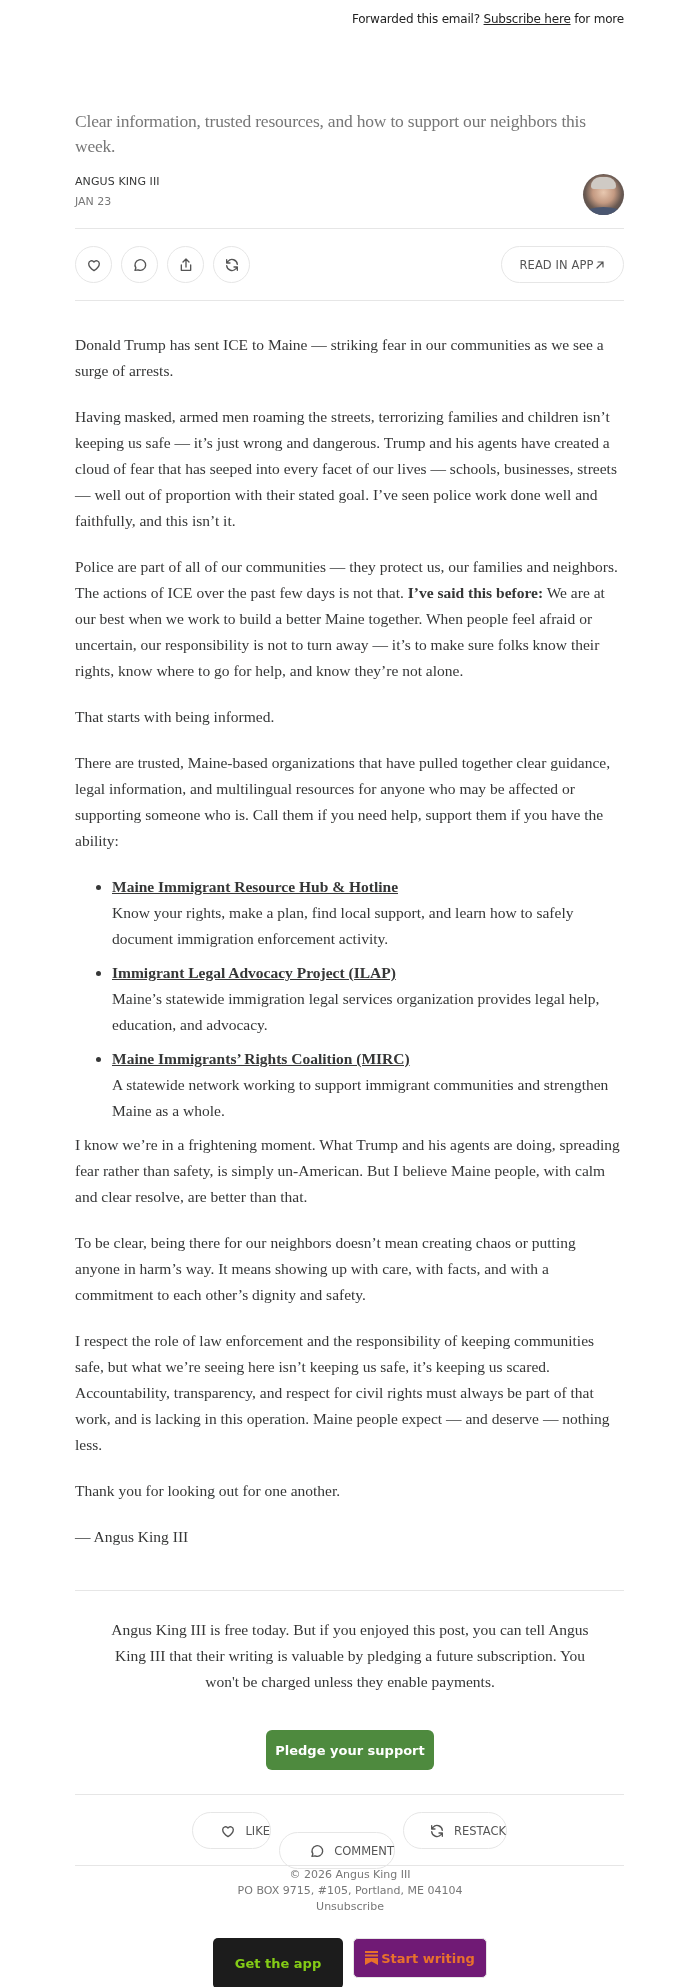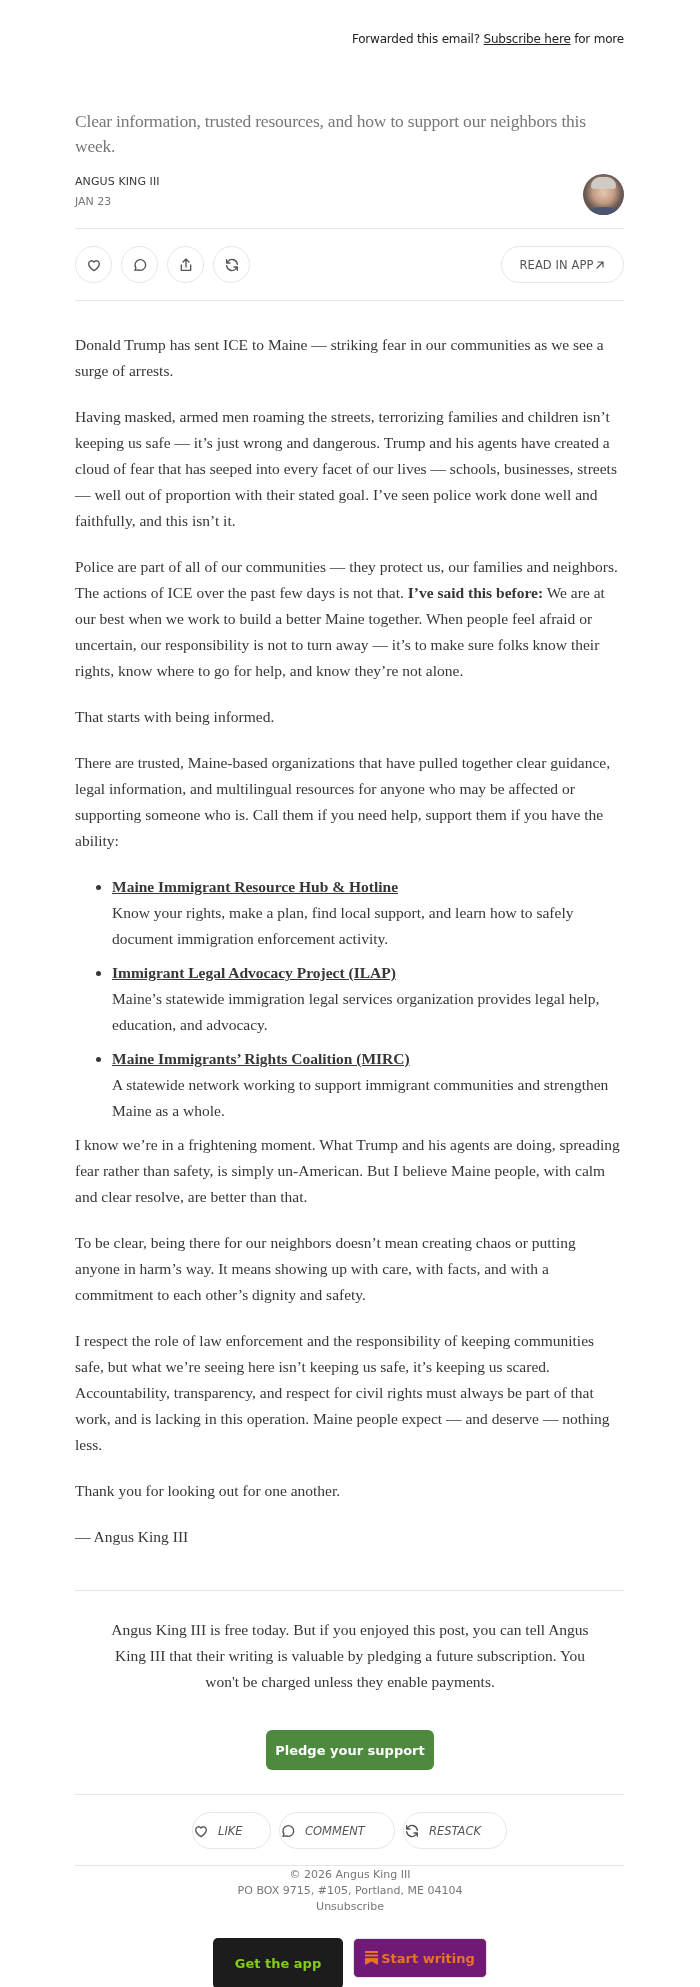--- a/index.html
+++ b/index.html
@@ -1,19 +1,19 @@
 <!DOCTYPE html>
 <html><head>
 <meta charset="utf-8">
 <style>
   * { box-sizing: border-box; margin: 0; padding: 0; }
   html, body { background: #ffffff; }
   body { width: 700px; height: 1987px; position: relative; color: #363737; font-family: "Liberation Sans", sans-serif; overflow: hidden; }
   .page { position: relative; width: 700px; height: 1987px; }
-  .fwd { position: absolute; top: 12px; right: 76px; font-size: 12px; color: #222; font-family: "DejaVu Sans", sans-serif; letter-spacing: -0.2px; margin-top: 20px; }
+  .fwd { position: absolute; top: 12px; right: 76px; font-size: 12px; color: #222; font-family: "DejaVu Sans", sans-serif; letter-spacing: -0.2px; }
   .fwd a { color: #222; text-decoration: underline; }
   .col { position: absolute; left: 75px; width: 549px; }
   .title { top: 60px; font-family: "DejaVu Sans", sans-serif; font-weight: bold; font-size: 31px; color: #363737; letter-spacing: -0.3px; line-height: 40px; }
   .subtitle { top: 109px; font-family: Liberation Serif, serif; font-size: 17.5px; color: #777; line-height: 25px; width: 520px; letter-spacing: -0.2px; }
   .author { top: 175px; font-family: "DejaVu Sans", sans-serif; font-size: 11px; color: #363737; letter-spacing: 0.1px; }
   .date { top: 195px; font-family: "DejaVu Sans", sans-serif; font-size: 11px; color: #777; }
   .avatar { position: absolute; left: 583px; top: 174px; width: 41px; height: 41px; border-radius: 50%; overflow: hidden; background: radial-gradient(circle at 50% 45%, #e8c8b0 0%, #c49a82 35%, #6a5a52 60%, #3a3d45 100%); }
   .avatar .hair { position: absolute; left: 8px; top: 3px; width: 25px; height: 12px; border-radius: 12px 12px 4px 4px; background: #cfcac4; }
   .avatar .shirt { position: absolute; left: 2px; bottom: -4px; width: 37px; height: 12px; border-radius: 50%; background: #4a5670; }
   .hr { position: absolute; left: 75px; width: 549px; height: 1px; background: #e6e6e6; }
@@ -21,21 +21,21 @@
   .iconbtn svg { width: 16px; height: 16px; }
   .readapp { position: absolute; left: 501px; top: 246px; width: 123px; height: 37px; border: 1px solid #e6e6e6; border-radius: 19px; display: flex; align-items: center; justify-content: center; font-family: "DejaVu Sans", sans-serif; font-size: 11.5px; color: #555; letter-spacing: 0.1px; }
   .readapp svg { width: 12px; height: 12px; }
   .body { top: 332px; font-family: "Liberation Serif", serif; font-size: 15.5px; line-height: 26px; color: #363737; }
   .body p { margin-bottom: 20px; }
   .body ul { margin: 0 0 8px 0; padding-left: 37px; list-style: disc; }
   .body li { margin-bottom: 8px; }
   .body li a { font-weight: bold; color: #363737; text-decoration: underline; }
   .pledge-text { top: 1617px; left: 100px; width: 500px; text-align: center; font-family: "Liberation Serif", serif; font-size: 15.5px; line-height: 26px; color: #363737; }
   .pledge-btn { position: absolute; left: 266px; top: 1730px; width: 168px; height: 40px; background: #4e8a3e; border-radius: 6px; color: #fff; font-family: "DejaVu Sans", sans-serif; font-weight: bold; font-size: 13px; display: flex; align-items: center; justify-content: center; }
-  .pill { position: absolute; top: 1812px; height: 37px; border: 1px solid #e6e6e6; border-radius: 19px; display: flex; align-items: center; justify-content: flex-start; gap: 9px; font-family: "DejaVu Sans", sans-serif; font-size: 11.5px; color: #555; background: #fff; font-style: italic; }
+  .pill { position: absolute; top: 1812px; height: 37px; border: 1px solid #e6e6e6; border-radius: 19px; display: flex; align-items: center; justify-content: flex-end; gap: 9px; font-family: "DejaVu Sans", sans-serif; font-size: 11.5px; color: #555; background: #fff; }
   .pill svg { width: 16px; height: 16px; }
   .footer { position: absolute; left: 150px; width: 400px; text-align: center; font-family: "DejaVu Sans", sans-serif; font-size: 11px; color: #777; line-height: 16px; }
   .footer a { color: #777; text-decoration: none; }
   .getapp { position: absolute; left: 213px; top: 1938px; width: 130px; height: 51px; background: #1c1c1c; border-radius: 5px; color: #84cc16; font-family: "DejaVu Sans", sans-serif; font-weight: bold; font-size: 13px; display: flex; align-items: center; justify-content: center; }
   .startwrite { position: absolute; left: 353px; top: 1938px; width: 134px; height: 40px; background: #701a75; border: 1px solid #e6e6e6; border-radius: 5px; color: #e8712b; font-family: "DejaVu Sans", sans-serif; font-weight: bold; font-size: 13px; display: flex; align-items: center; justify-content: center; gap: 3px; }
   .startwrite svg { width: 13px; height: 14px; }
 </style>
 </head>
 <body>
 
@@ -125,21 +125,21 @@
   <div class="pledge-btn">Pledge your support</div>
 
   <div class="hr" style="top:1794px"></div>
 
   <div class="pill" style="left:192px; width:79px;">
     <svg viewBox="0 0 24 24" fill="none" stroke="#555" stroke-width="2" stroke-linejoin="round">
         <path d="M12 20.5s-8-4.8-8-10.6A4.4 4.4 0 0 1 12 7.6a4.4 4.4 0 0 1 8 2.3c0 5.8-8 10.6-8 10.6z"></path>
       </svg>
     <span>LIKE</span>
   </div>
-  <div class="pill" style="left:279px; width:116px;">
+  <div class="pill" style="left:279px; width:116px;margin-top:20px;">
     <svg viewBox="0 0 24 24" fill="none" stroke="#555" stroke-width="2" stroke-linejoin="round">
         <path d="M4.5 20l1.3-3.6A8 8 0 1 1 9 19.2z"></path>
       </svg>
     <span>COMMENT</span>
   </div>
   <div class="pill" style="left:403px; width:104px;">
     <svg viewBox="0 0 24 24" fill="none" stroke="#555" stroke-width="2" stroke-linecap="round" stroke-linejoin="round">
         <path d="M20 11a8 8 0 0 0-14-4.5L4 9M4 4v5h5M4 13a8 8 0 0 0 14 4.5l2-2.5M20 20v-5h-5"></path>
       </svg>
     <span>RESTACK</span>

